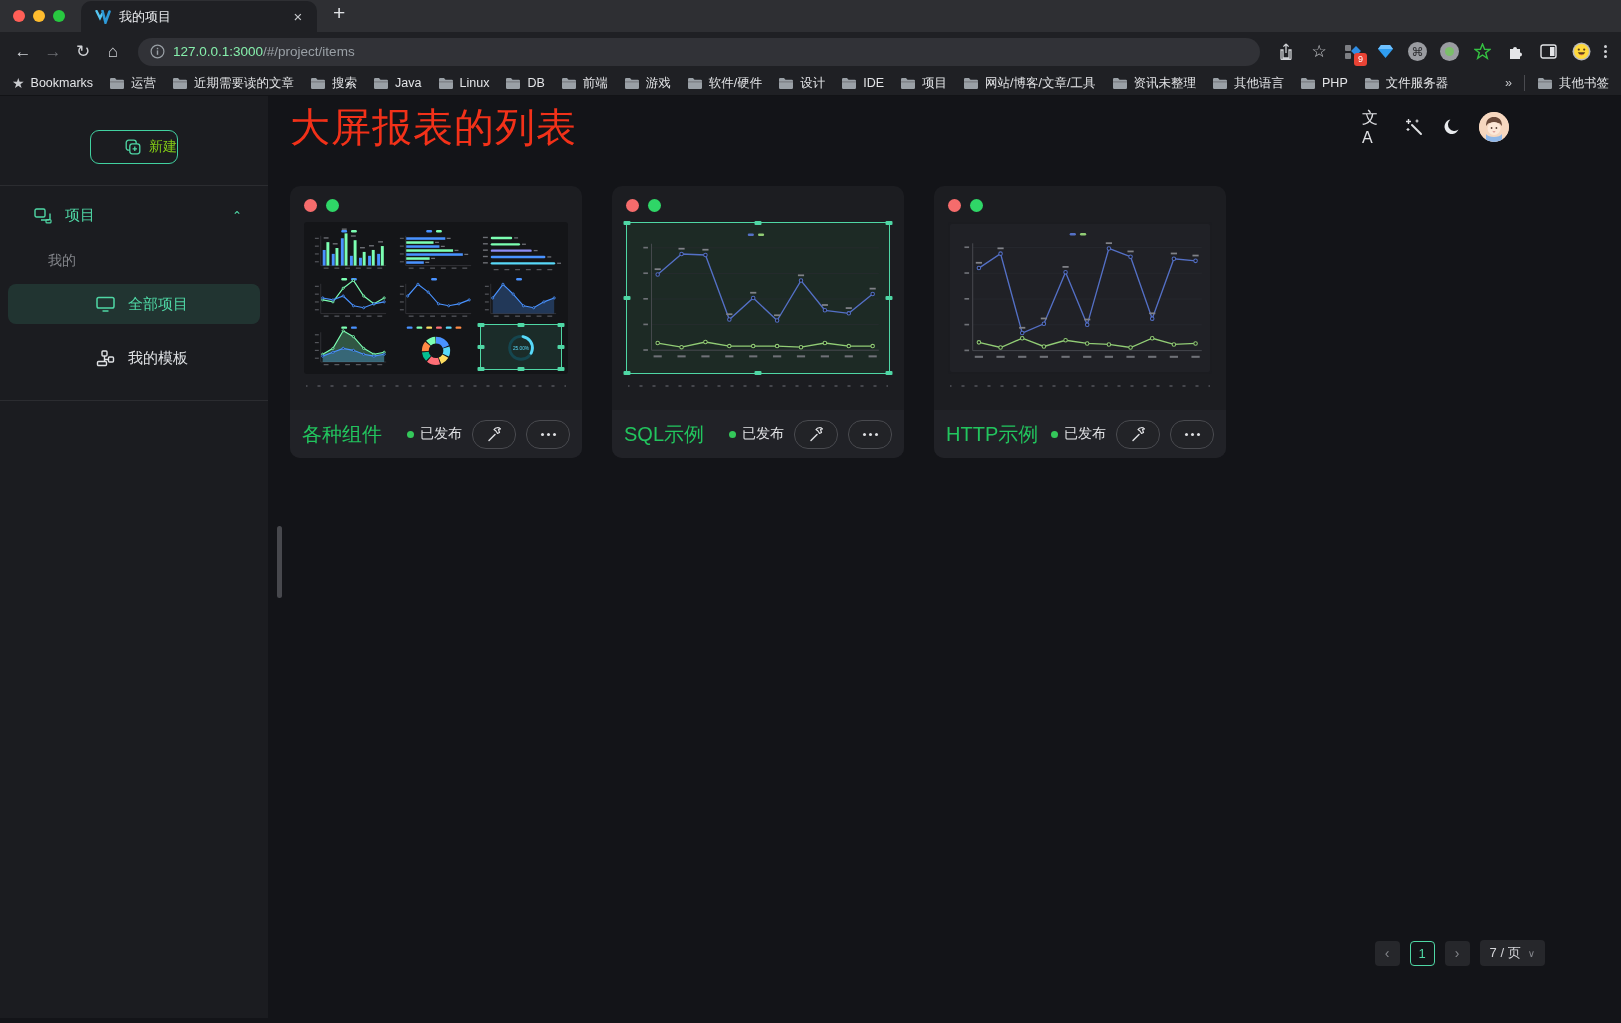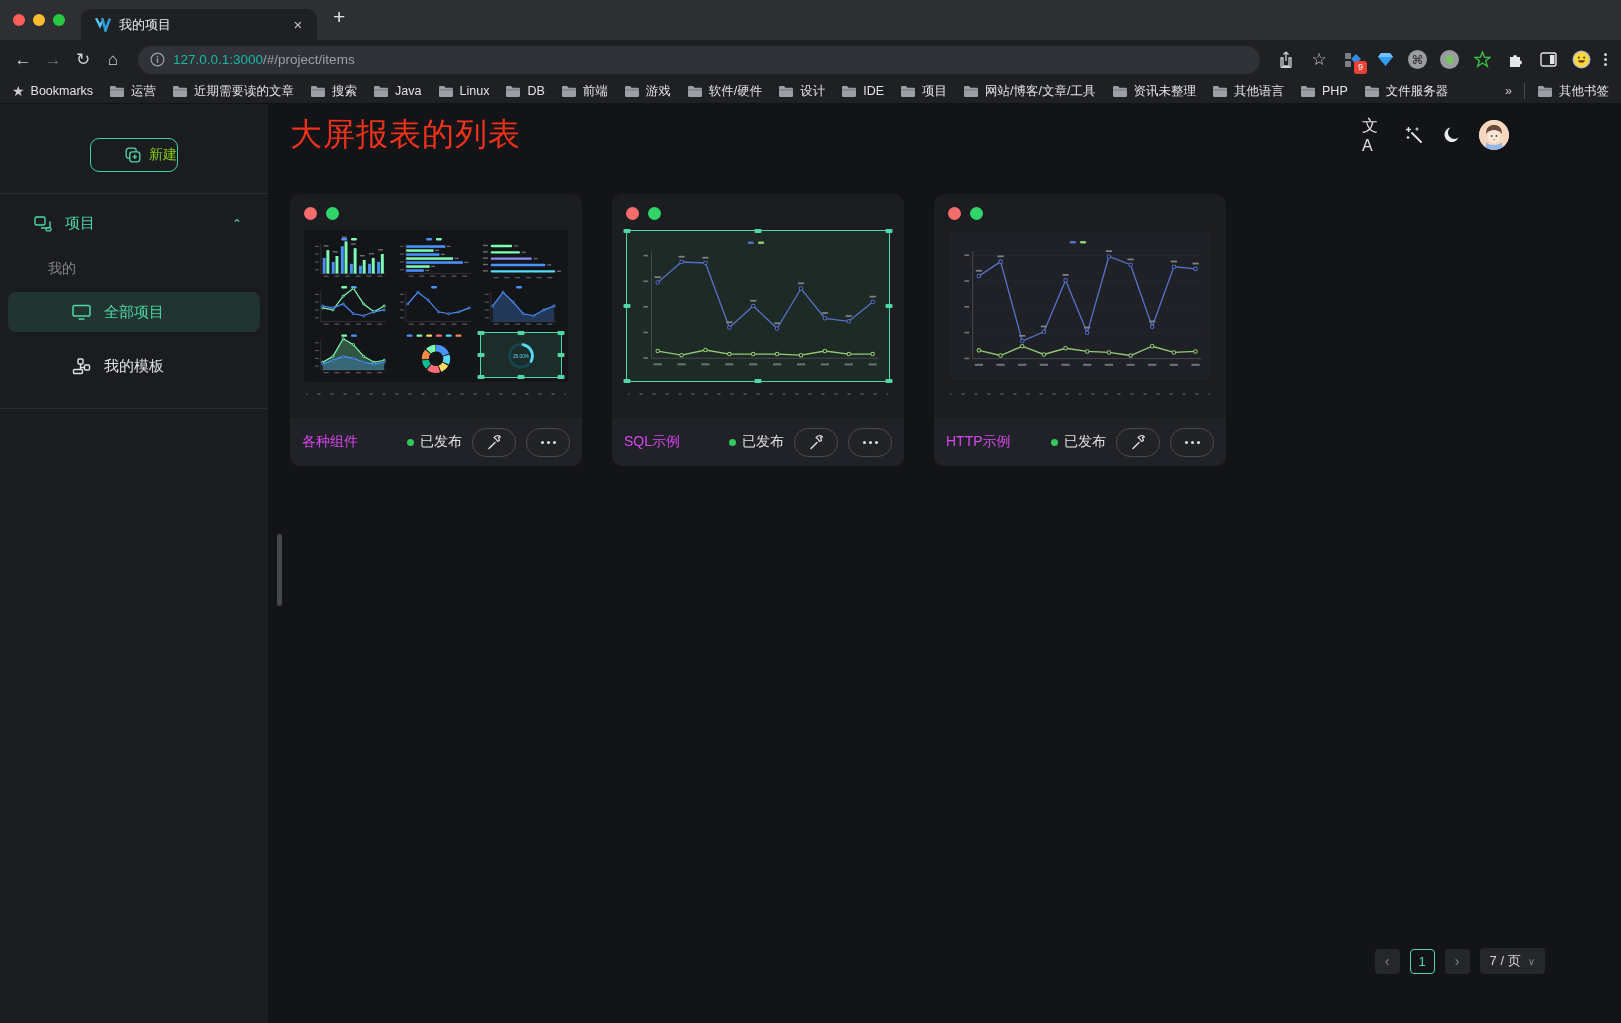--- a/index.html
+++ b/index.html
@@ -1,30 +1,30 @@
 <!DOCTYPE html>
 <html><head>
 <meta charset="utf-8">
 <style>
 *{margin:0;padding:0;box-sizing:border-box}
 body{width:1621px;height:1023px;background:#131418;font-family:"Liberation Sans","DejaVu Sans",sans-serif;overflow:hidden;color:#e8eaed}
 svg{display:block}
 
-.strip{height:40px;background:#2e2f33;display:flex;align-items:flex-end}
+.strip{height:32px;background:#2e2f33;display:flex;align-items:flex-end}
 .lights{display:flex;gap:8px;align-self:center;margin:0 16px 0 13px}
 .light{width:12px;height:12px;border-radius:50%}
 .l-red{background:#ff5f57}.l-yellow{background:#febc2e}.l-green{background:#28c840}
 .tab{width:236px;height:31px;background:#1f2024;border-radius:10px 10px 0 0;display:flex;align-items:center;padding:0 10px 0 14px;gap:8px;font-size:13px;color:#e8eaed}
 .tab-close{margin-left:auto;color:#c7c9cd;font-size:15px;width:18px;height:18px;display:flex;align-items:center;justify-content:center;border-radius:50%}
 .newtab{font-size:21px;color:#dfe1e5;margin:0 0 4px 16px;align-self:center;padding-bottom:2px}
 .toolbar{height:39px;background:#1f2024;display:flex;align-items:center;padding:0 8px}
 .navbtn{width:30px;height:30px;display:flex;align-items:center;justify-content:center;font-size:17px;color:#cfd1d5;border-radius:50%}
 .navbtn.disabled{color:#6b6d72}
 .omni{flex:1;height:28px;background:#313237;border-radius:14px;display:flex;align-items:center;padding:0 12px;margin:0 10px;gap:8px;font-size:13.5px}
-.host{color:#14b8a6}.path{color:#9aa0a6}
+.host{color:#86efac}.path{color:#9aa0a6}
 .tbicons{display:flex;align-items:center;gap:13px;margin:0 6px}
 .exticon{position:relative;width:20px;height:20px;display:flex;align-items:center;justify-content:center}
 .badge{position:absolute;right:-5px;bottom:-4px;background:#e94335;color:#fff;font-size:9px;min-width:13px;height:13px;border-radius:3px;display:flex;align-items:center;justify-content:center;padding:0 2px}
 .graycirc{width:19px;height:19px;border-radius:50%;background:#9a9ca1;display:flex;align-items:center;justify-content:center;color:#2b2c2f;font-size:12px}
 .greendot-ic{width:9px;height:9px;border-radius:50%;background:#7bbf6a}
 .menu3{color:#cfd1d5;font-size:15px;letter-spacing:0;line-height:5px;display:flex;flex-direction:column;gap:2px;align-items:center}
 .menu3 i{width:3px;height:3px;background:#cfd1d5;border-radius:50%;display:block}
 .bkbar{height:25px;background:#1f2024;border-bottom:1px solid #121316;display:flex;align-items:center;gap:16px;padding:0 12px;font-size:12.5px;color:#e3e4e7;overflow:hidden;white-space:nowrap}
 .bk{display:flex;align-items:center;gap:6px;flex:none}
 #bk-folders{display:flex;gap:16px;overflow:hidden;flex:1}
@@ -32,49 +32,49 @@
 .bk-sep{width:1px;height:16px;background:#4a4b50}
 .bk-star{color:#c9cbcf;font-size:14px}
 
 .app{display:flex;height:922px}
 .sidebar{width:268px;background:#1b1c20;position:relative;flex:none}
 .newbtn{width:88px;height:34px;border:1px solid #41d1a0;border-radius:9px;display:flex;align-items:center;justify-content:flex-end;gap:8px;color:#84cc16;font-size:14px;margin:34px auto 0;background:transparent;cursor:pointer}
 .sdiv{height:1px;background:#2b2c30;margin-top:21px}
 .projrow{display:flex;align-items:center;gap:13px;margin:20px 26px 0 34px;color:#4fd7a5;font-size:15px}
 .projrow .chev{margin-left:auto;font-size:12px}
 .mine{color:#83858a;font-size:14px;margin:27px 0 0 48px}
-.srow{height:40px;margin:14px 8px 0;border-radius:8px;display:flex;align-items:center;gap:13px;padding-left:64px;font-size:15px;color:#dfe1e4}
+.srow{height:40px;margin:14px 8px 0;border-radius:8px;display:flex;align-items:center;gap:13px;padding-left:88px;font-size:15px;color:#dfe1e4}
 .srow.active{background:rgba(80,214,167,.13);color:#4fd7a5}
 .market{padding-left:34px;margin-top:20px}
 .sdiv2{height:1px;background:#2b2c30;margin-top:22px}
 .sfoot{position:absolute;left:0;right:0;bottom:0;height:93px;border-top:1px solid #2b2c30;display:flex;align-items:center;padding:0 11px;gap:30px}
 .sbtn{height:31px;background:#26272b;border:none;border-radius:5px;display:flex;align-items:center;gap:8px;padding:0 13px;font-size:14px;color:#e3e4e7;cursor:pointer}
 .main{flex:1;position:relative;background:#131418}
 .pagehead{height:62px;display:flex;align-items:center;padding:0 112px 0 22px}
-.ptitle{font-size:32px;color:#f23119;font-weight:500;letter-spacing:1px}
+.ptitle{font-size:40px;color:#f23119;font-weight:500;letter-spacing:1px}
 .hicons{margin-left:auto;display:flex;align-items:center;gap:13px}
 .hicon{color:#dfe0e3;font-size:17px;display:flex;align-items:center;justify-content:center;width:26px;height:26px}
 .avatar{width:30px;height:30px;border-radius:50%;overflow:hidden;background:#f6d7bf}
 .scrollthumb{position:absolute;left:9px;top:430px;width:5px;height:72px;background:#47484d;border-radius:3px}
 
 .cards{display:flex;gap:30px;margin:28px 0 0 22px}
 .card{width:292px;height:272px;background:#1c1d21;border-radius:10px;display:flex;flex-direction:column;overflow:hidden}
 .cardtop{flex:1;padding:13px 14px 0}
 .cdots{display:flex;gap:9px}
 .cdot{width:13px;height:13px;border-radius:50%}
 .cdot.r{background:#f56c6c}.cdot.g{background:#2fd667}
 .thumb{margin-top:10px;height:152px;background:#141518;border-radius:3px;position:relative;padding:6px}
 .thumb.sel{border:1px solid #4fd7a5;background:#1d2a25}
 .grid3{display:grid;grid-template-columns:1fr 1fr 1fr;grid-template-rows:1fr 1fr 1fr;gap:3px;height:100%}
 .cell{position:relative}
 .cell.sel{border:1px solid #4fd7a5;background:rgba(79,215,165,.12);border-radius:2px}
 .handle{position:absolute;width:7px;height:4px;background:#4fd7a5;border-radius:1px;transform:translate(-50%,-50%);z-index:3}
 .dotsep{height:4px;margin:10px 2px 0;background-image:radial-gradient(circle,#45464c 1.2px,transparent 1.4px);background-size:13px 4px;background-position:center}
 .cfoot{height:48px;background:#212227;display:flex;align-items:center;padding:0 12px;gap:10px}
-.cname{font-size:14px;color:#d946ef}
+.cname{font-size:20px;color:#22c55e}
 .cstatus{margin-left:auto;display:flex;align-items:center;gap:6px;font-size:14px;color:#e0e1e4}
 .stdot{width:7px;height:7px;border-radius:50%;background:#34c85a}
 .cbtn{width:44px;height:29px;border:1px solid #494a4f;border-radius:14px;background:#222327;display:flex;align-items:center;justify-content:center;color:#dfe0e3;cursor:pointer}
 .moredots{display:flex;gap:3px}
 .moredots i{width:3px;height:3px;border-radius:50%;background:#dfe0e3;display:block}
 
 .pager{position:absolute;right:76px;bottom:52px;display:flex;align-items:center;gap:10px}
 .pbtn{width:25px;height:25px;border-radius:4px;background:#26272b;border:none;color:#85878c;font-size:14px;display:flex;align-items:center;justify-content:center;cursor:pointer}
 .pcur{width:25px;height:25px;border-radius:4px;background:transparent;border:1px solid #4fd7a5;color:#4fd7a5;font-size:13px;display:flex;align-items:center;justify-content:center}
 .psize{height:26px;border-radius:4px;background:#26272b;display:flex;align-items:center;gap:7px;padding:0 10px;font-size:13px;color:#d3d4d8;cursor:pointer}

